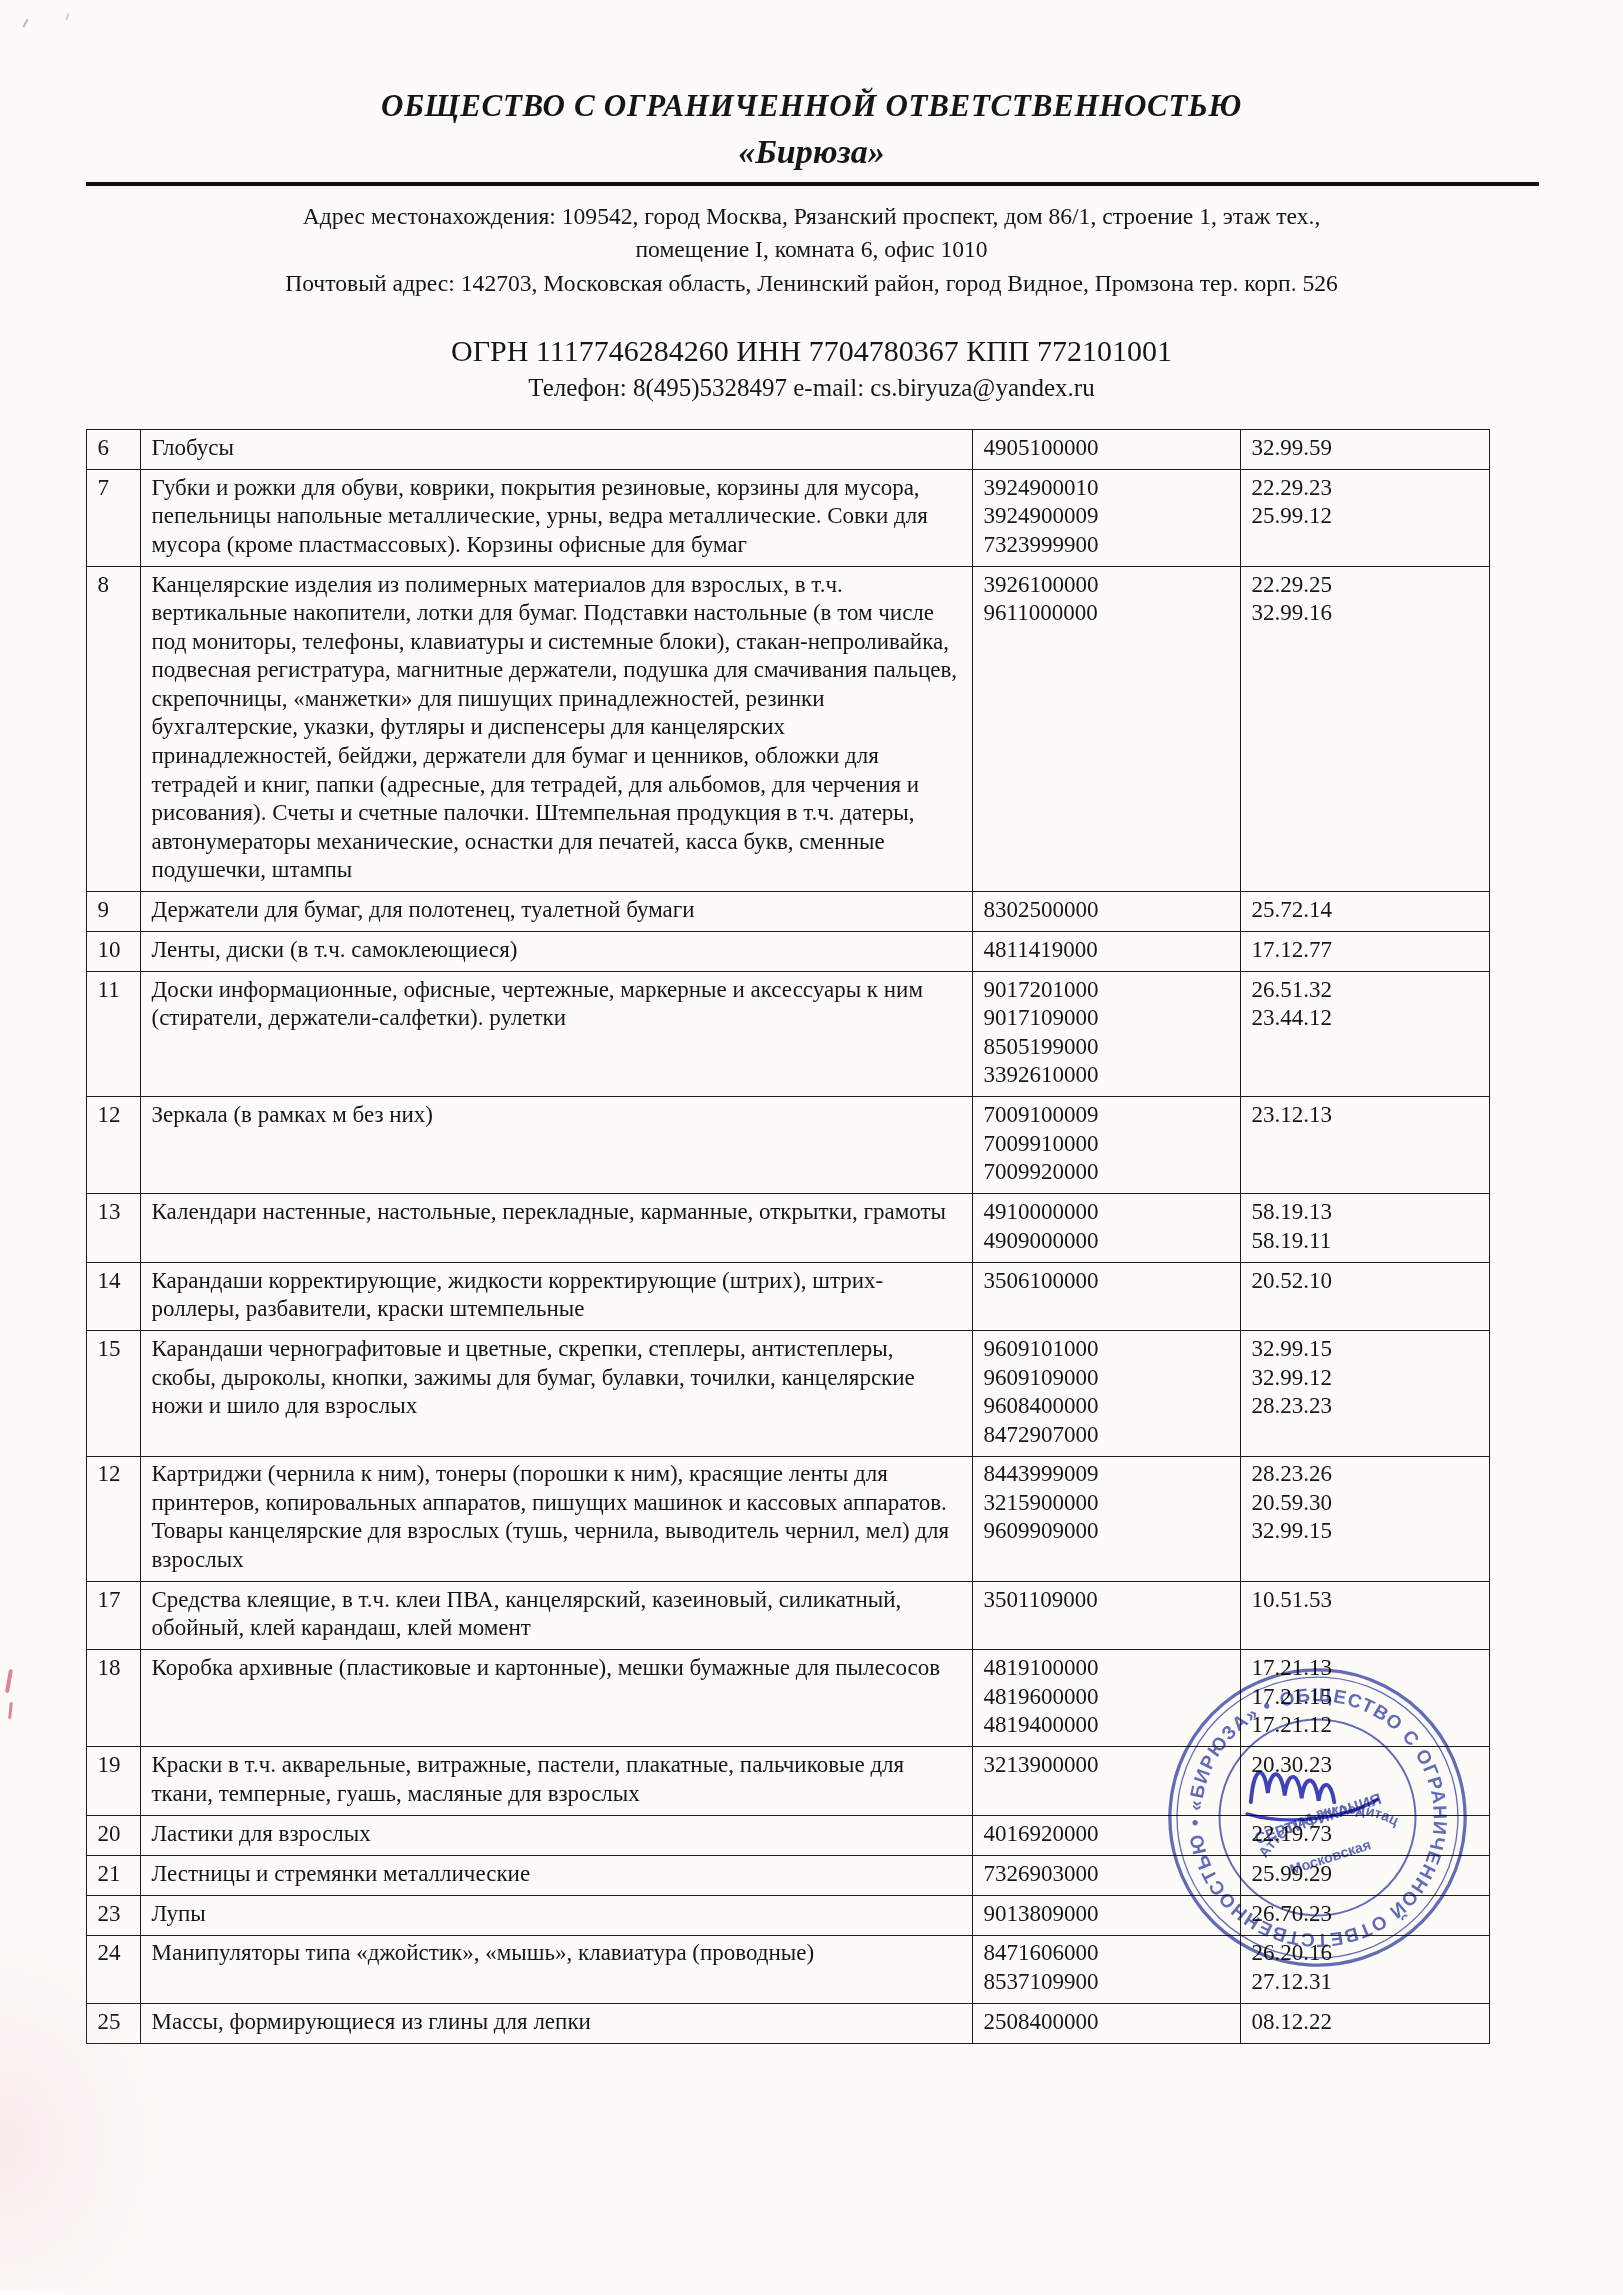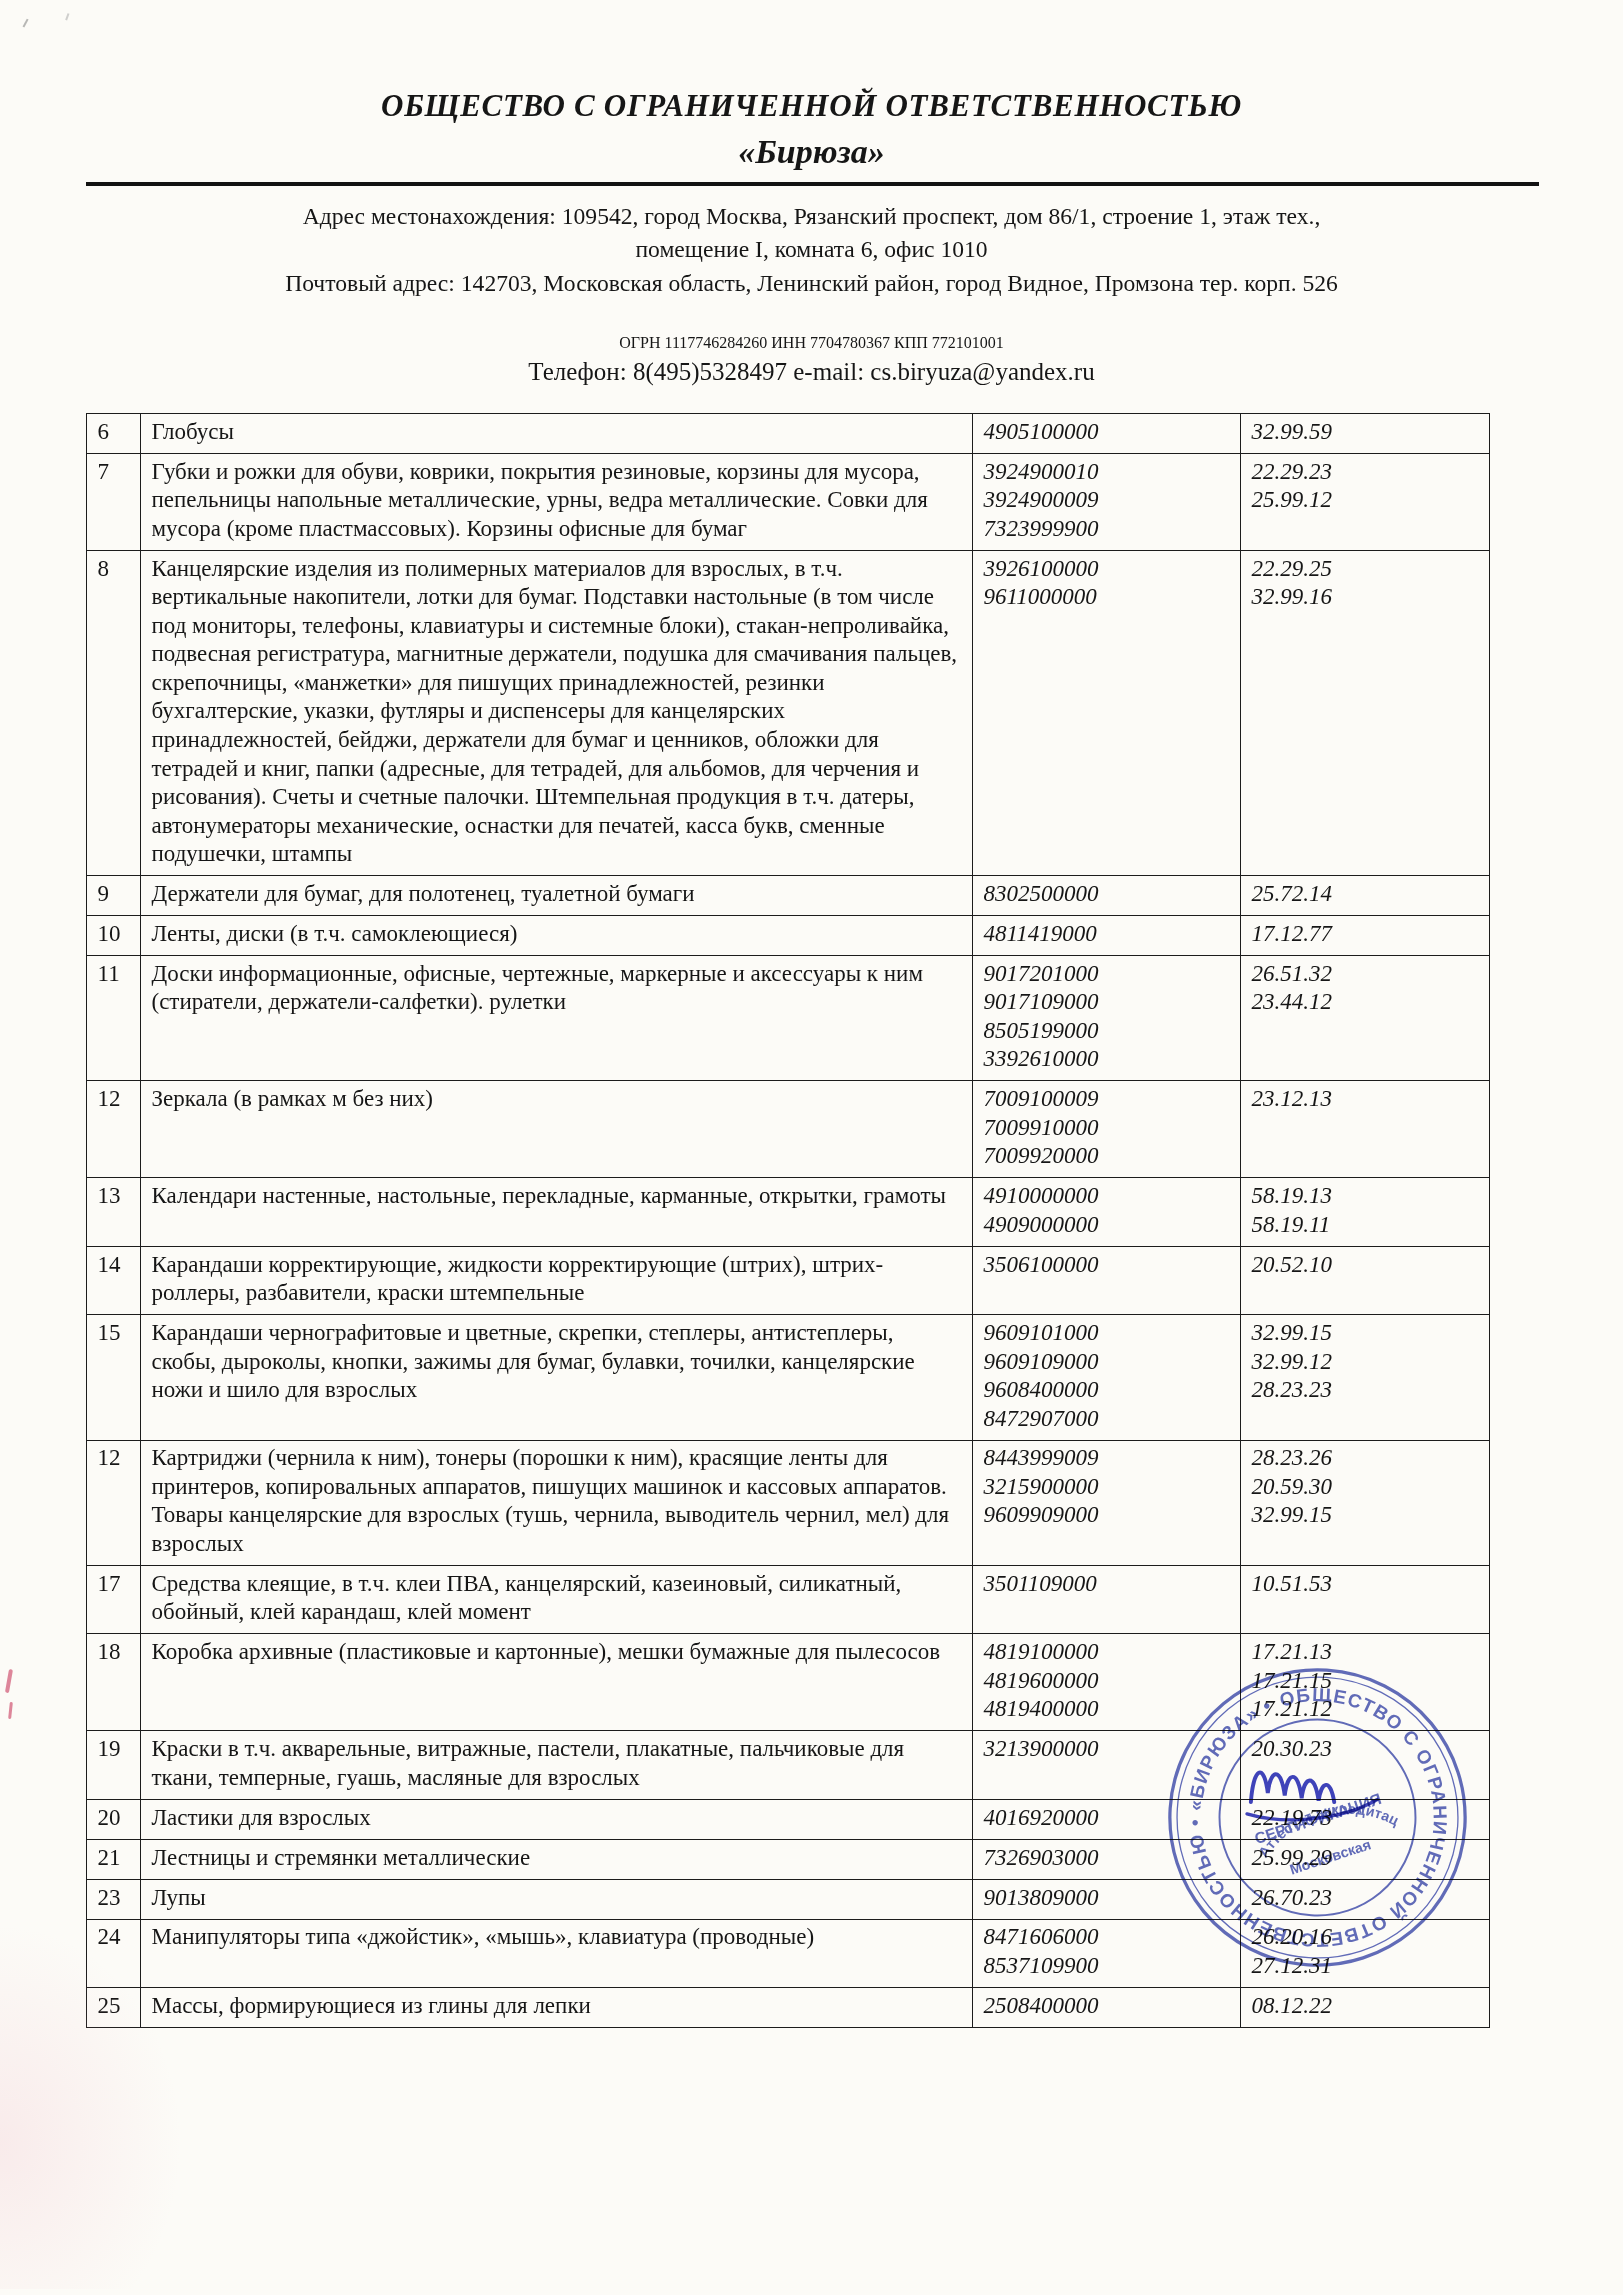--- a/index.html
+++ b/index.html
@@ -27,38 +27,38 @@
     font-style: italic;
     margin-top: 9.2px;
   }
   .header-divider {
     height: 3.9px;
     background: #121212;
     margin: 10.5px 84px 0 86px;
   }
   .addr-block { margin-top: 14.4px; font-size: 23.6px; line-height: 1.42; }
   .addr-line { white-space: pre-line; }
-  .reg-line { margin-top: 34px; font-size: 16px; }
+  .reg-line { margin-top: 34px; font-size: 30px; }
   .contact-line { margin-top: 5.2px; font-size: 25px; }
 
   table.products {
     margin: 27.5px auto 0 86px;
     border-collapse: collapse;
     table-layout: fixed;
     width: 1403px;
   }
   table.products td {
     border: 1.3px solid #1c1c1c;
     font-size: 23px;
     line-height: 1.24;
     vertical-align: top;
     padding: 3.9px 10.5px 6.5px 10.5px;
   }
   td.num-cell { padding-left: 11.8px; }
-  td.codes-cell, td.okpd-cell { white-space: pre-line; font-style: italic; }
+  td.codes-cell, td.okpd-cell { white-space: pre-line; }
 
   .stamp-wrap {
     position: absolute;
     left: 1164px;
     top: 1664px;
     width: 307px;
     height: 307px;
     mix-blend-mode: multiply;
     opacity: 0.82;
   }

